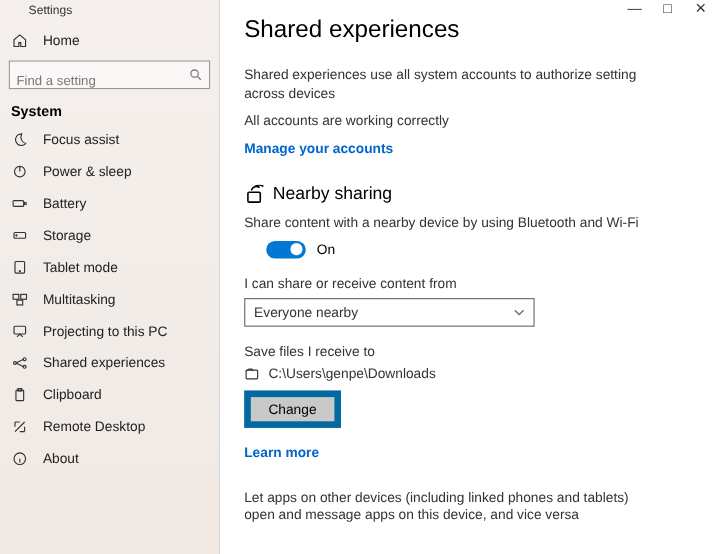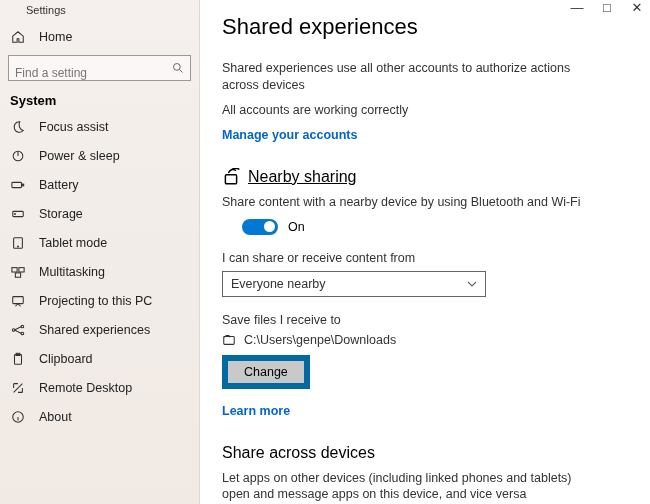--- a/index.html
+++ b/index.html
@@ -13,21 +13,21 @@
 .search-box { position: relative; width: 100%; height: 26px; background: rgba(255,255,255,0.5); border: 1px solid #999; display: flex; align-items:flex-end; }
 .search-box input { border: none; background: transparent; outline: none; width: 100%; padding: 0 22px 0 6px; font-size: 12px; color: #333; }
 .search-box input::placeholder { color: #777; }
 .search-box .sicon { position: absolute; right: 6px; top: 50%; transform: translateY(-50%); color: #666; }
 .sidebar-heading { font-weight: 600; font-size: 13px; padding: 6px 10px 4px 10px; color: #000; }
 .main { flex: 1; padding: 14px 22px 0 22px; overflow-y: auto; position: relative; }
 .titlebar-controls { position: absolute; top: 0; right: 6px; display: flex; gap: 16px; color: #333; font-size: 13px; }
 .ctrl { width: 14px; text-align: center; cursor: pointer; }
 h1.page-title { font-size: 22px; font-weight: 400; margin-bottom: 20px; color: #000; }
 h2.sect { font-size: 16px; font-weight: 400; margin-bottom: 8px; color: #000; }
-h2.sect.withicon { display: flex; align-items: center; gap: 8px; text-decoration: underline; }
+h2.sect.withicon { display: flex; align-items: center; gap: 8px; }
 .body-text { font-size: 12.5px; color: #333; margin-bottom: 8px; line-height: 1.35; max-width: 380px; }
 .link { color: #0066cc; font-size: 12.5px; cursor: pointer; display: inline-block; margin-bottom: 6px; font-weight: bold; }
 .section-gap { height: 20px; }
 .toggle-row { display: flex; align-items: center; gap: 10px; margin-bottom: 16px; padding-left: 20px; }
 .toggle { width: 36px; height: 16px; border-radius: 10px; background: #0078d4; position: relative; cursor: pointer; }
 .toggle::after { content:""; position:absolute; width: 11px; height: 11px; background:#fff; border-radius:50%; top:2.5px; right:3px; }
 .toggle-label { font-size: 12.5px; color: #000; }
 .field-label { font-size: 12.5px; color: #333; margin-bottom: 6px; }
 .select { border: 1px solid #666; padding: 5px 8px; font-size: 12.5px; width: 264px; display:flex; justify-content:space-between; align-items:center; cursor:pointer; margin-bottom: 16px; color:#333; }
 .filepath-row { display:flex; align-items:center; gap:8px; font-size:12.5px; color:#333; margin-bottom:8px; }
@@ -165,21 +165,21 @@
 
   <div class="main">
     <div class="titlebar-controls">
       <span class="ctrl">—</span>
       <span class="ctrl">□</span>
       <span class="ctrl">✕</span>
     </div>
 
     <h1 class="page-title">Shared experiences</h1>
 
-    <p class="body-text">Shared experiences use all other accounts to authorize actions across devices</p>
+    <p class="body-text">Shared experiences use all system accounts to authorize setting across devices</p>
     <p class="body-text">All accounts are working correctly</p>
     <span class="link">Manage your accounts</span>
 
     <div class="section-gap"></div>
 
     <h2 class="sect withicon">
       <span>
           <svg width="18" height="18" viewBox="0 0 16 16" fill="none" stroke="#000" stroke-width="1.3">
             <rect x="3" y="6" width="10" height="8" rx="1"></rect>
             <path d="M6 4a4 4 0 0 1 6-2M8 2a6 6 0 0 1 7-1" stroke-linecap="round"></path>
@@ -211,17 +211,16 @@
             <path d="M2 5l3-2h3l1 2"></path>
           </svg>
         </span>
       <span>C:\Users\genpe\Downloads</span>
     </div>
     <button class="btn">Change</button>
     <div><span class="link">Learn more</span></div>
 
     <div class="section-gap"></div>
 
-    <h2 class="sect">Share across devices</h2>
     <p class="body-text">Let apps on other devices (including linked phones and tablets) open and message apps on this device, and vice versa</p>
     
   </div>
 </div>
 
 </body></html>

